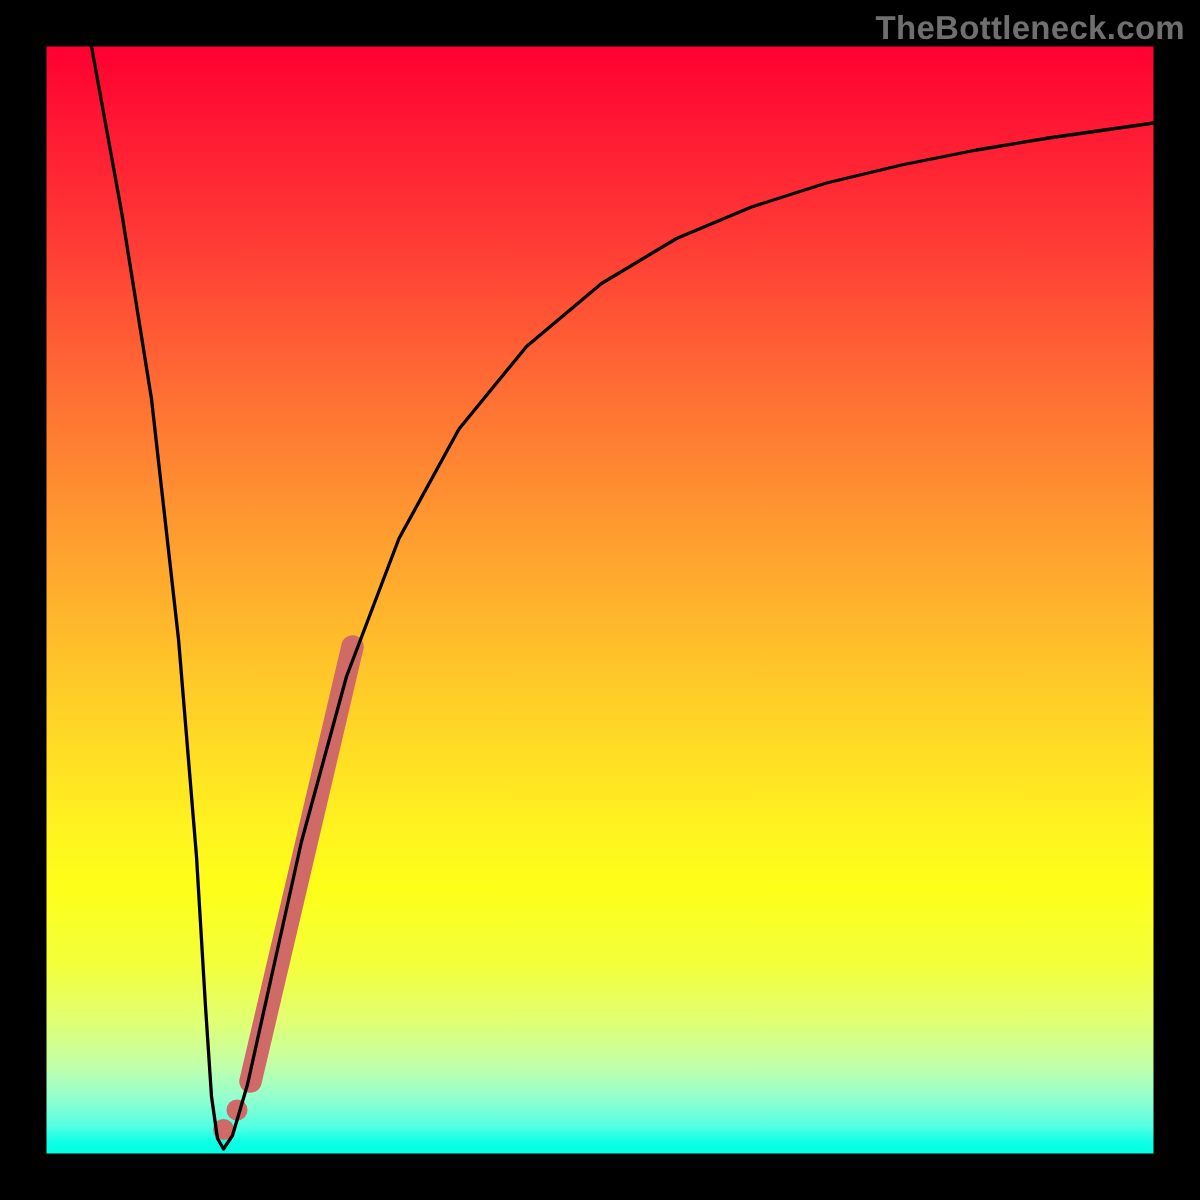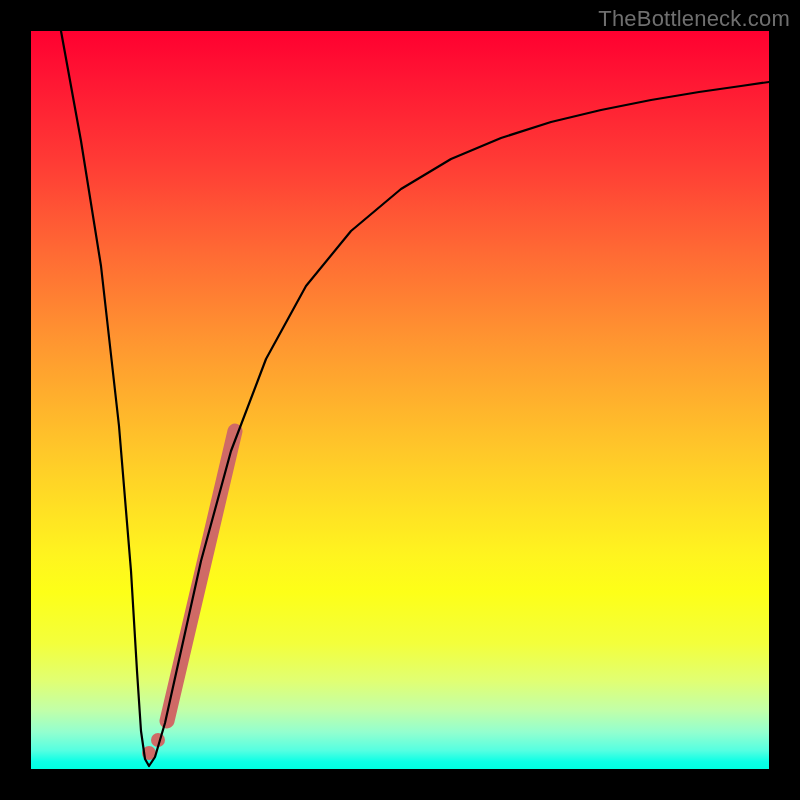--- a/index.html
+++ b/index.html
@@ -42,21 +42,21 @@
       #0cffe6 99%,
       #00ffe1 100%
     );
   }
   .watermark {
     position: absolute;
     top: 6px;
     right: 10px;
     color: #6f6f6f;
     font-size: 22px;
-    font-weight: 400;
+    font-weight: 700;
     letter-spacing: 0.2px;
     user-select: none;
   }
   svg.overlay {
     position: absolute;
     left: 0;
     top: 0;
     width: 738px;
     height: 738px;
     overflow: visible;

